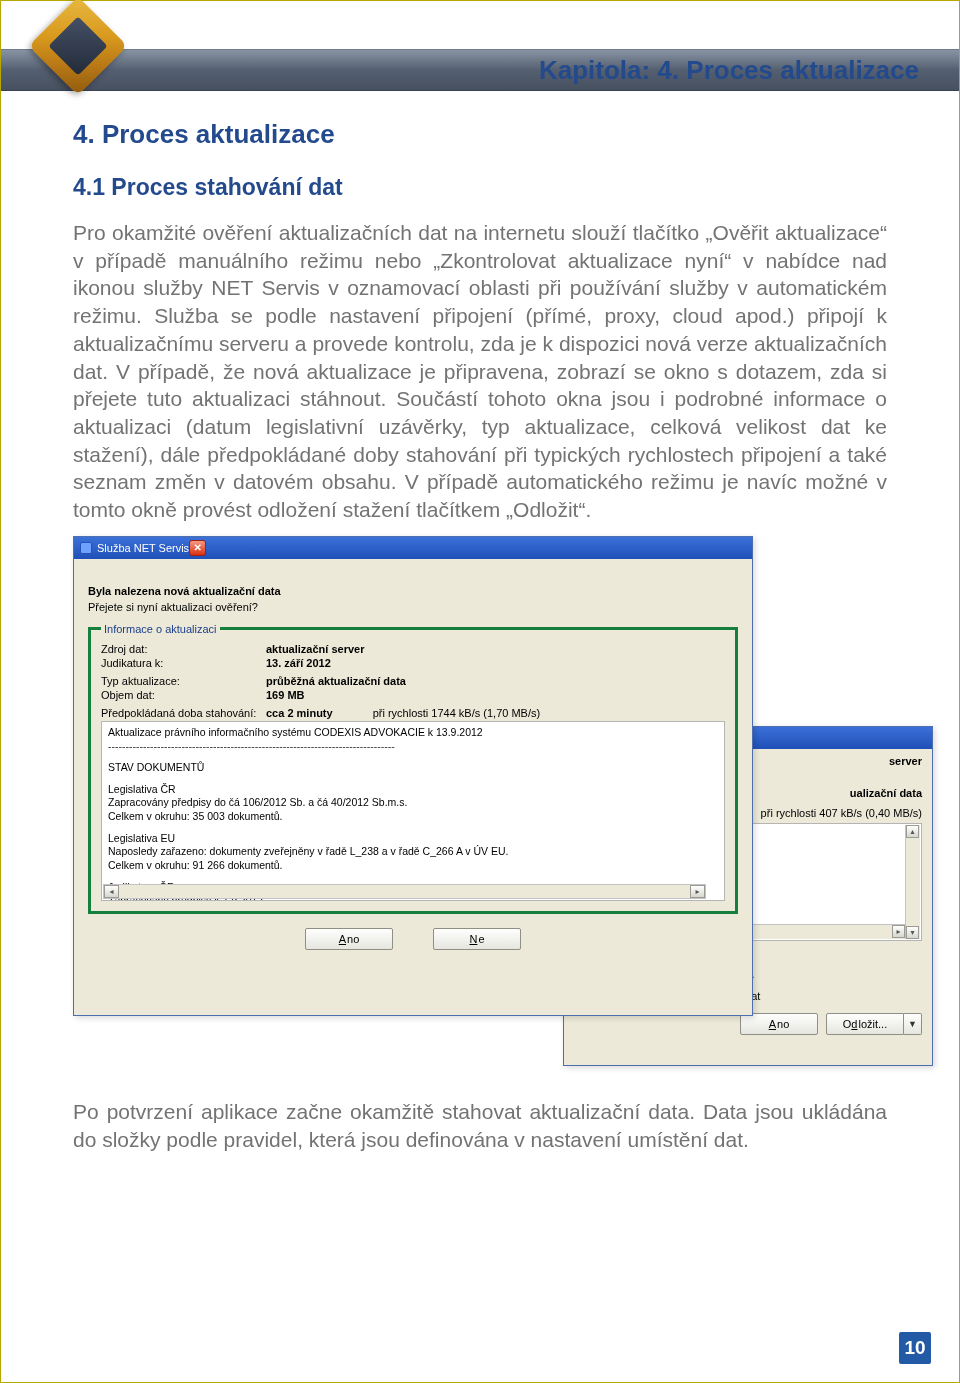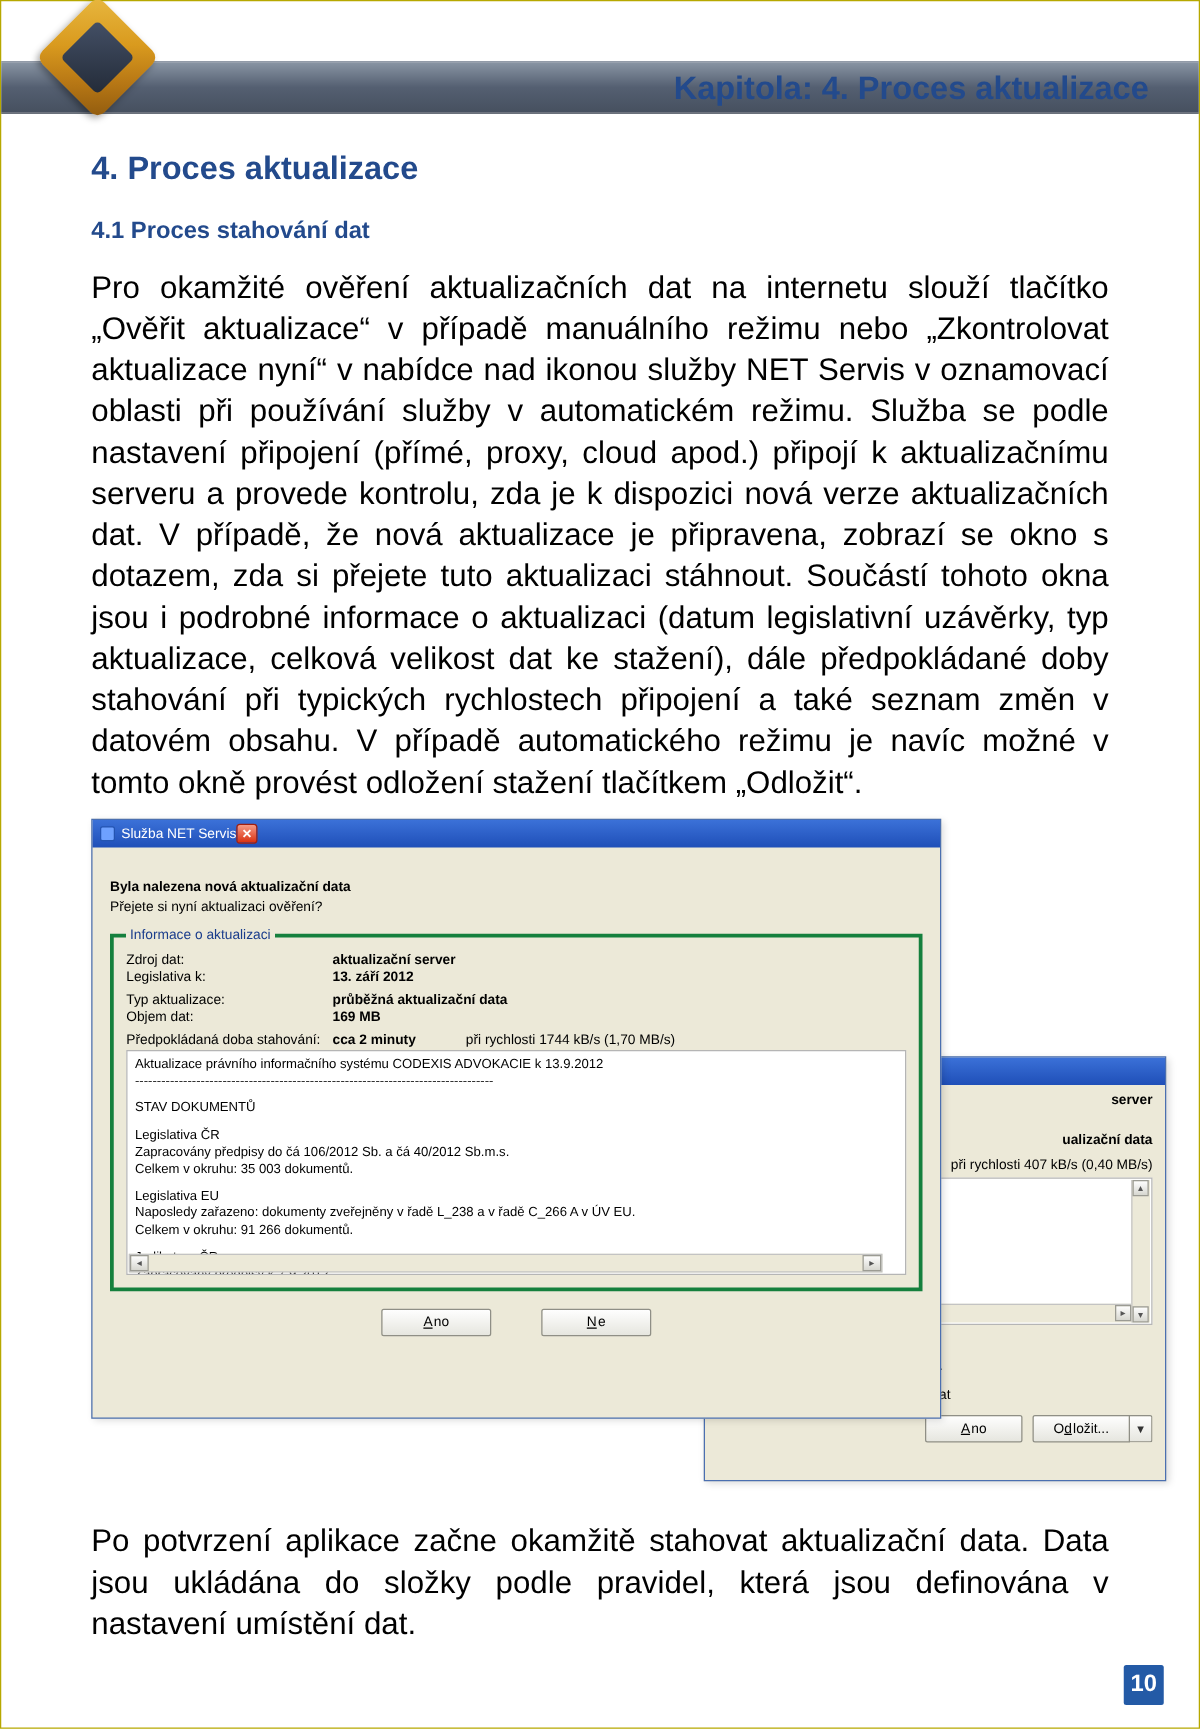--- a/index.html
+++ b/index.html
@@ -67,28 +67,28 @@
     padding: 28px 72px 0 72px;
   }
   .h1 {
     color: #234a8c;
     font-size: 26px;
     font-weight: bold;
     margin-bottom: 24px;
   }
   .h2 {
     color: #234a8c;
-    font-size: 19px;
+    font-size: 23px;
     font-weight: bold;
     margin-bottom: 18px;
   }
   .body-text {
-    font-size: 25px;
+    font-size: 21px;
     line-height: 1.32;
-    color: #000000;
+    color: #737373;
     text-align: justify;
     margin-bottom: 12px;
   }
   .screenshot-wrap {
     position: relative;
     margin: 10px 0 10px 0;
     height: 540px;
   }
   .dialog {
     position: absolute;
@@ -353,21 +353,21 @@
           <div class="dlg-heading">Byla nalezena nová aktualizační data</div>
           <div class="dlg-sub">Přejete si nyní aktualizaci ověření?</div>
 
           <fieldset class="group">
             <legend>Informace o aktualizaci</legend>
             <div class="kv">
                 <span class="k">Zdroj dat:</span>
                 <span class="v">aktualizační server</span>
               </div>
             <div class="kv">
-                <span class="k">Legislativa k:</span>
+                <span class="k">Judikatura k:</span>
                 <span class="v">13. září 2012</span>
               </div>
             <div class="spacer4"></div>
             <div class="kv">
                 <span class="k">Typ aktualizace:</span>
                 <span class="v">průběžná aktualizační data</span>
               </div>
             <div class="kv">
                 <span class="k">Objem dat:</span>
                 <span class="v">169 MB</span>

